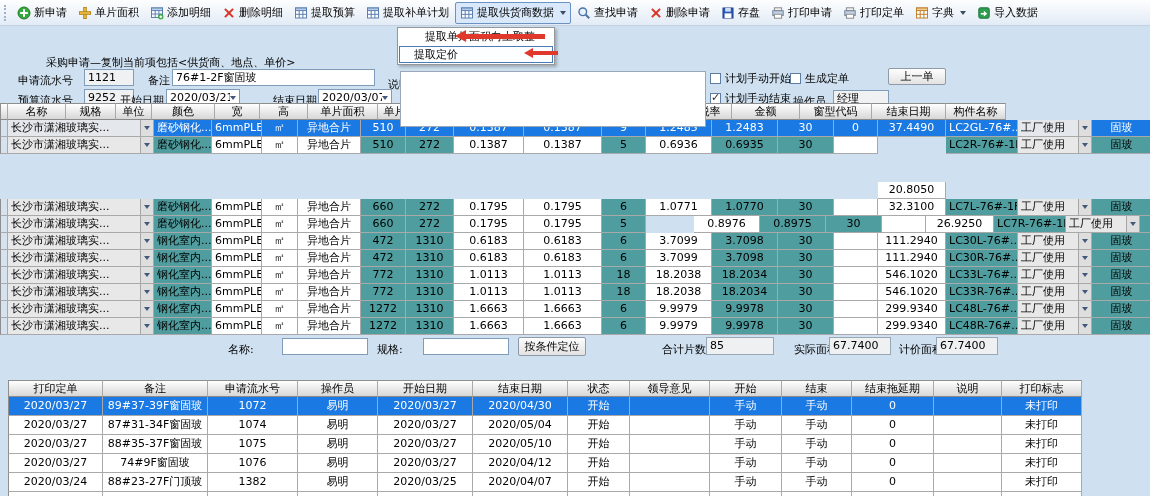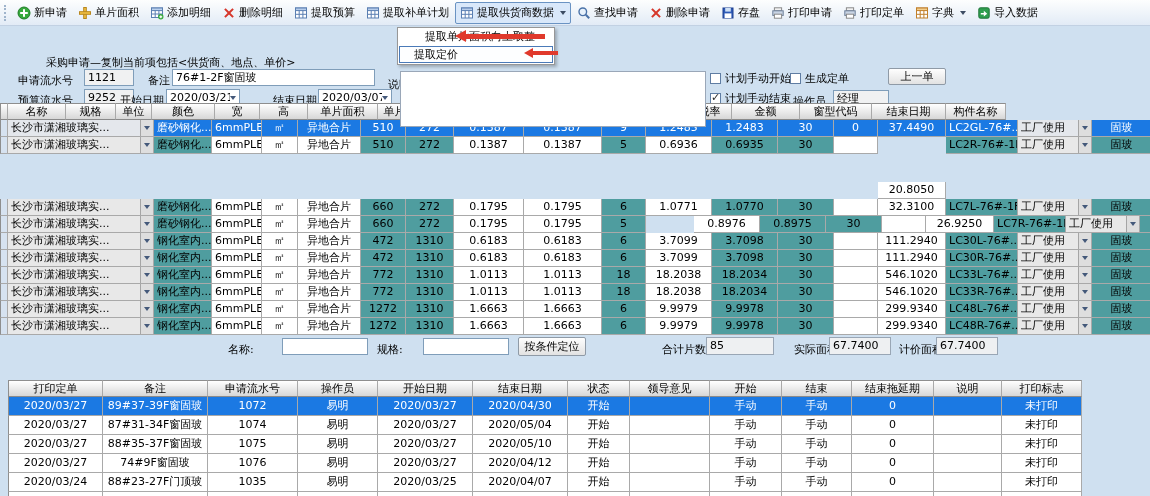--- a/index.html
+++ b/index.html
@@ -734,21 +734,21 @@
       <div class="td" style="flex: 0 0 80px;"></div>
       <div class="td" style="flex: 0 0 72px;">手动</div>
       <div class="td" style="flex: 0 0 70px;">手动</div>
       <div class="td" style="flex: 0 0 82px;">0</div>
       <div class="td" style="flex: 0 0 68px;"></div>
       <div class="td" style="flex: 0 0 80px;">未打印</div>
     </div>
     <div class="tr">
       <div class="td" style="flex: 0 0 95px;">2020/03/24</div>
       <div class="td" style="flex: 0 0 105px;">88#23-27F门顶玻</div>
-      <div class="td" style="flex: 0 0 90px;">1035</div>
+      <div class="td" style="flex: 0 0 90px;">1382</div>
       <div class="td" style="flex: 0 0 80px;">易明</div>
       <div class="td" style="flex: 0 0 95px;">2020/03/25</div>
       <div class="td" style="flex: 0 0 95px;">2020/04/07</div>
       <div class="td" style="flex: 0 0 62px;">开始</div>
       <div class="td" style="flex: 0 0 80px;"></div>
       <div class="td" style="flex: 0 0 72px;">手动</div>
       <div class="td" style="flex: 0 0 70px;">手动</div>
       <div class="td" style="flex: 0 0 82px;">0</div>
       <div class="td" style="flex: 0 0 68px;"></div>
       <div class="td" style="flex: 0 0 80px;">未打印</div>

